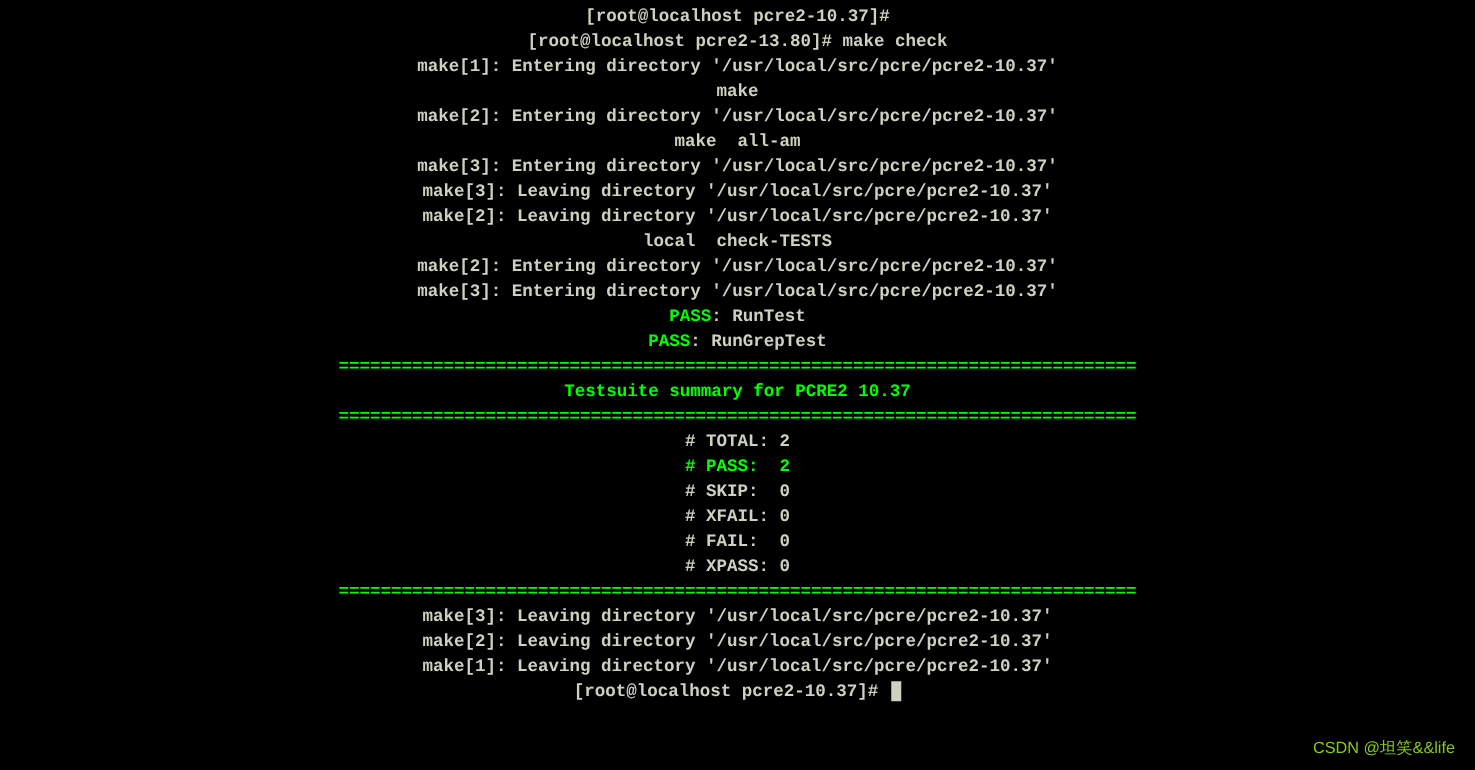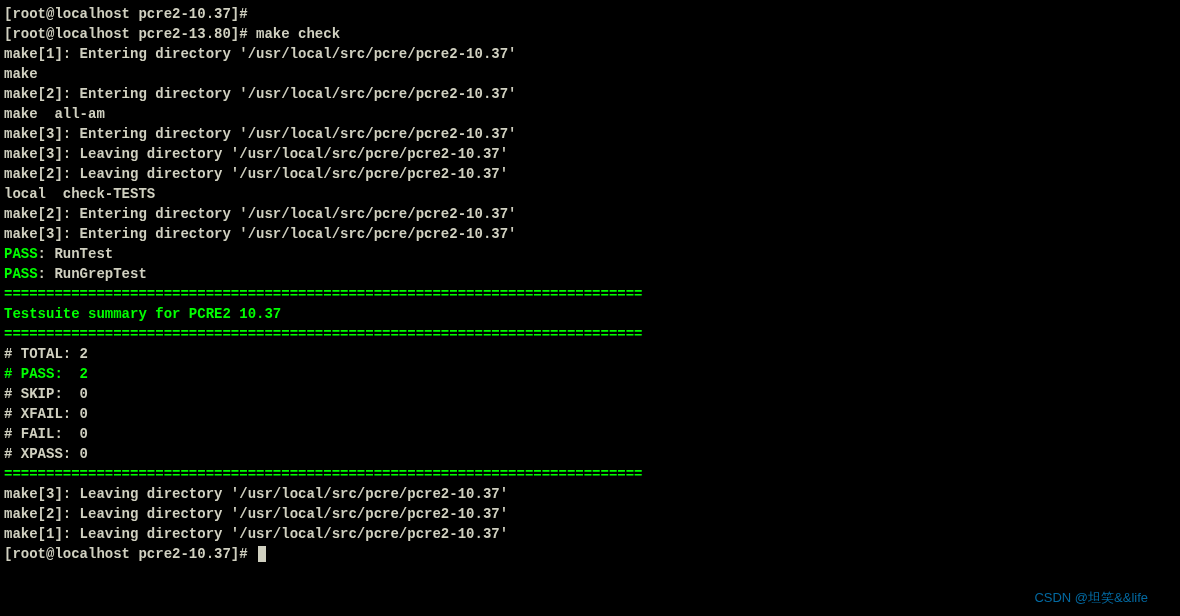--- a/index.html
+++ b/index.html
@@ -15,29 +15,30 @@
       line-height: 20px;
       color: #d0d0c0;
       padding: 4px;
       width: 1180px;
       height: 616px;
       overflow: hidden;
       position: relative;
     }
     .line {
       white-space: pre;
+      text-align: center;
     }
     .green {
       color: #00ff00;
     }
     .watermark {
       position: absolute;
       bottom: 8px;
-      right: 32px;
-      color: #0369a1;
+      right: 16px;
+      color: #84cc16;
       font-family: sans-serif;
       font-weight: normal;
       font-size: 13px;
     }
     .cursor {
       display: inline-block;
       width: 8px;
       height: 16px;
       background: #d0d0c0;
       vertical-align: middle;

